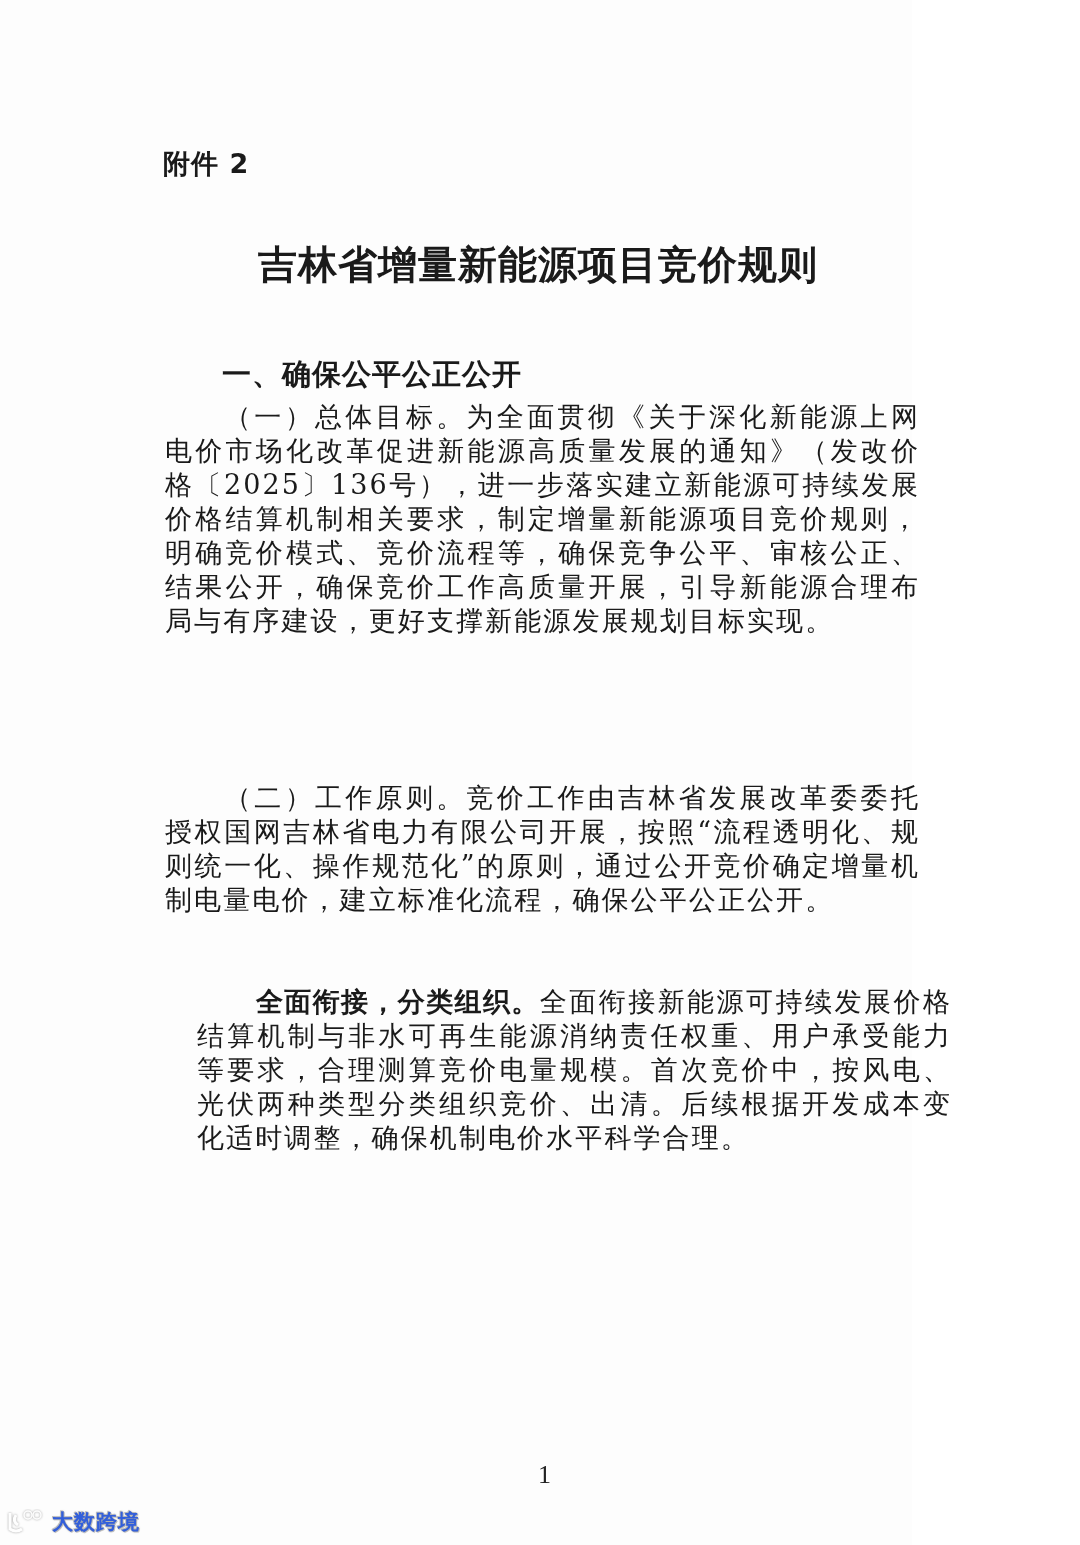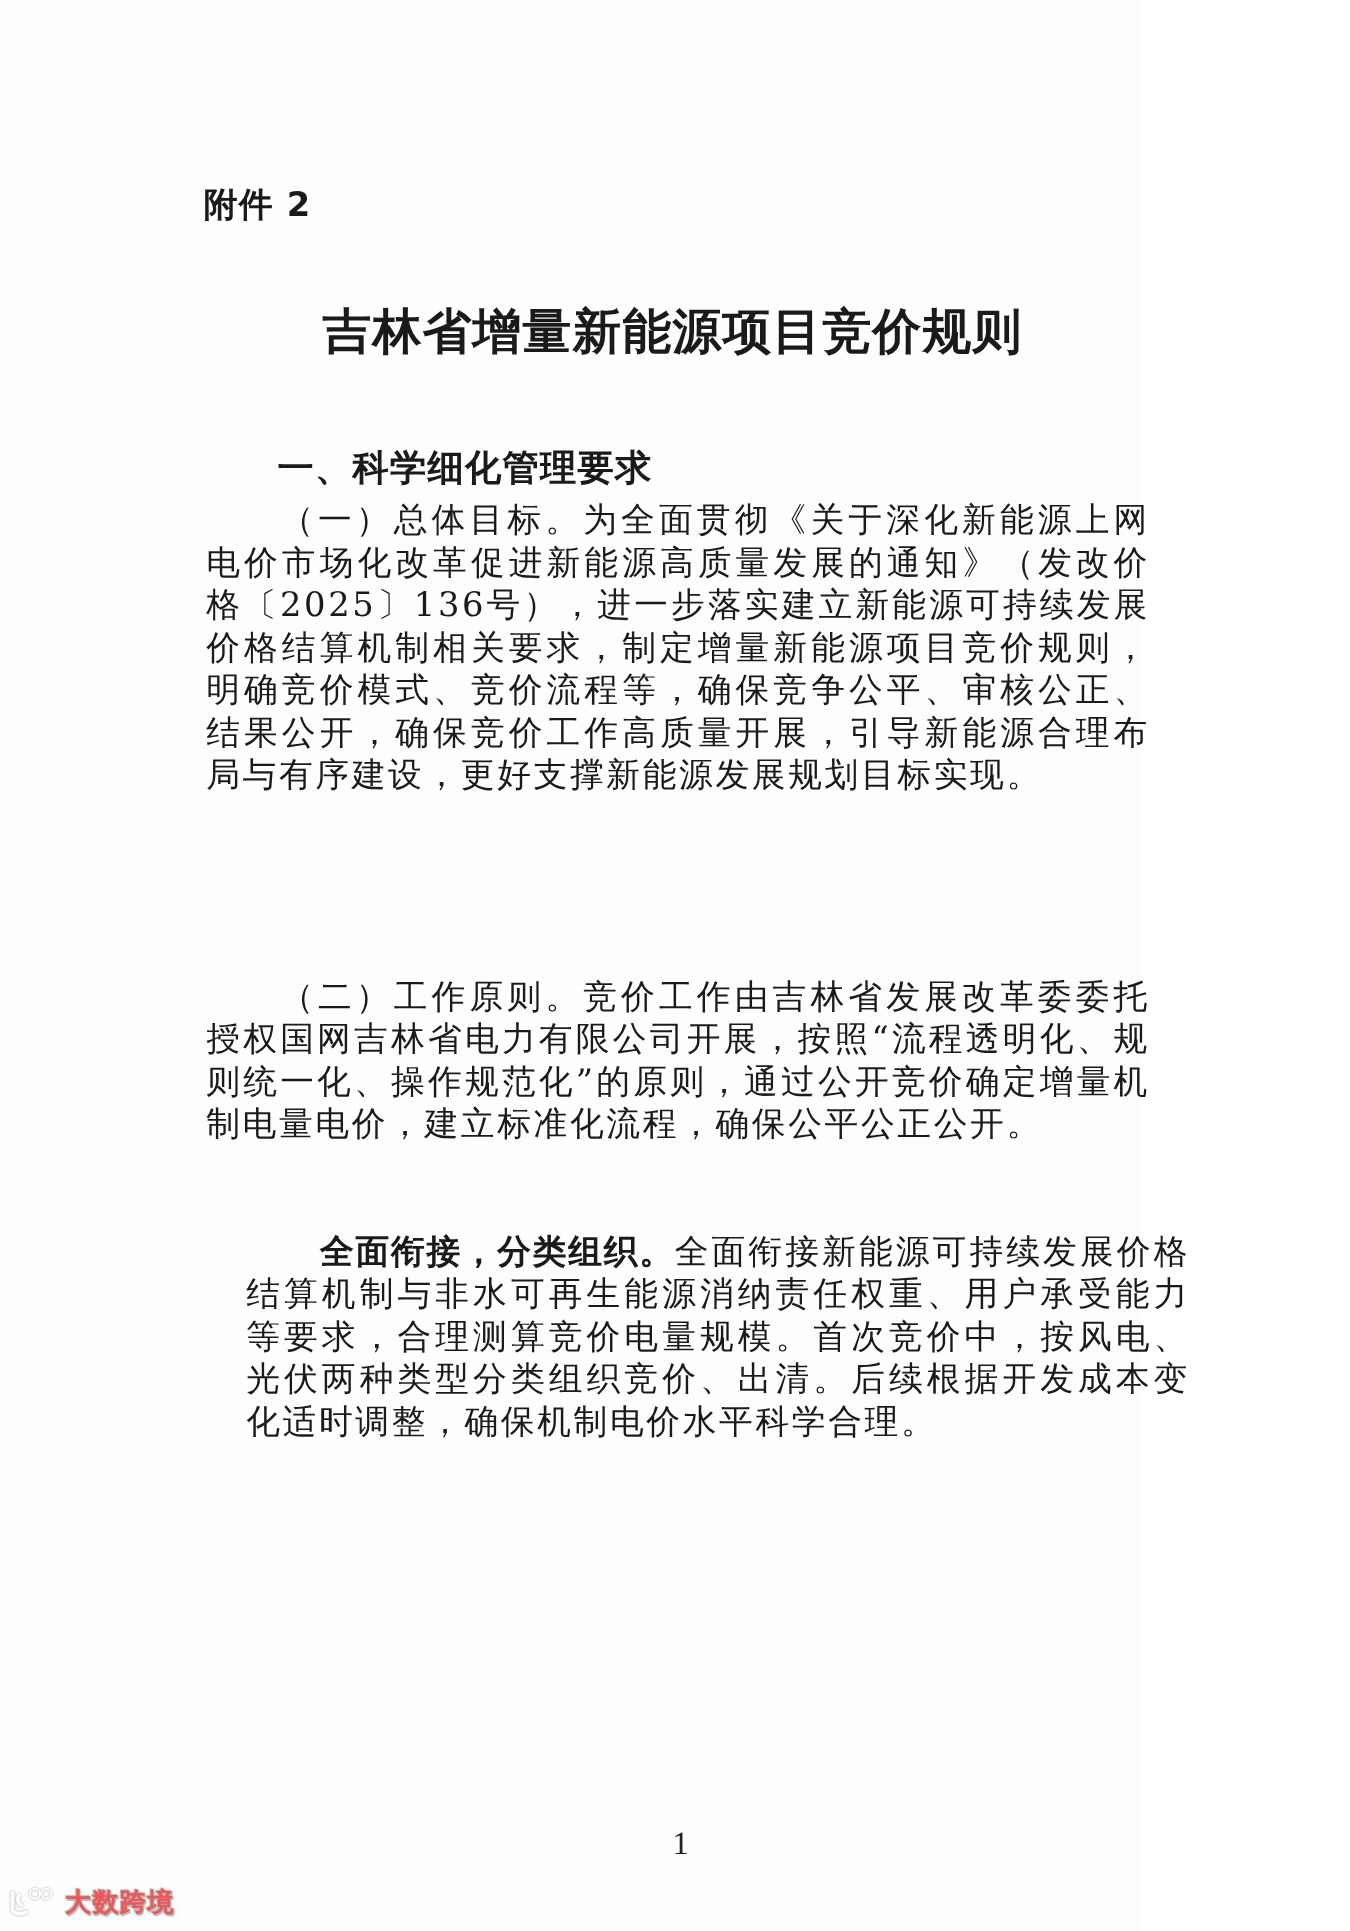--- a/index.html
+++ b/index.html
@@ -39,35 +39,35 @@
     }
     .watermark {
       position: absolute; left: 6px; top: 1508px; display: flex; align-items: center; gap: 6px;
       color: #ffffff; opacity: 0.9;
     }
     .watermark .logo {
       width: 40px; height: 26px; position: relative;
     }
     .watermark .wm-text {
       font-family: "DejaVu Sans", sans-serif; font-size: 21px; font-weight: bold;
-      color: #ef4444;
+      color: #1d4ed8;
       text-shadow: 0 0 1px #999, 0 0 2px #aaa, 1px 1px 0 #bbb, -1px -1px 0 #bbb;
       letter-spacing: 1px;
     }
   </style>
 </head>
 <body>
 
 <div class="page">
 
   <div class="attachment">附件 2</div>
 
   <div class="title">吉林省增量新能源项目竞价规则</div>
 
-  <div class="heading1">一、科学细化管理要求</div>
+  <div class="heading1">一、确保公平公正公开</div>
 
   <div class="para p1">
     <b></b><span>（一）总体目标。为全面贯彻《关于深化新能源上网电价市场化改革促进新能源高质量发展的通知》（发改价格〔2025〕136号），进一步落实建立新能源可持续发展价格结算机制相关要求，制定增量新能源项目竞价规则，明确竞价模式、竞价流程等，确保竞争公平、审核公正、结果公开，确保竞价工作高质量开展，引导新能源合理布局与有序建设，更好支撑新能源发展规划目标实现。</span>
   </div>
 
   <div class="para p2">
     <b></b><span>（二）工作原则。竞价工作由吉林省发展改革委委托授权国网吉林省电力有限公司开展，按照“流程透明化、规则统一化、操作规范化”的原则，通过公开竞价确定增量机制电量电价，建立标准化流程，确保公平公正公开。</span>
   </div>
 
   <div class="para p3">

